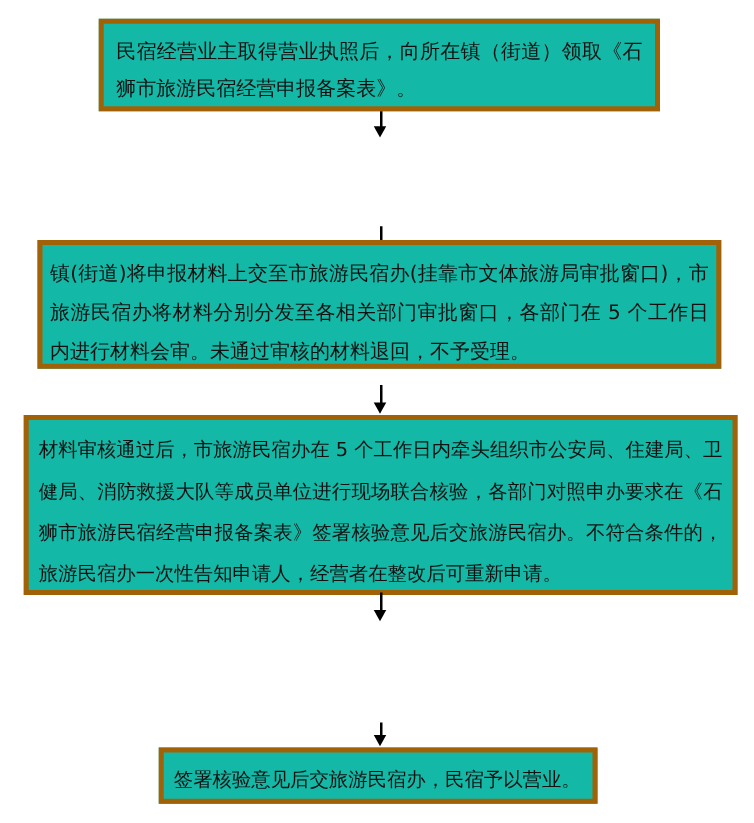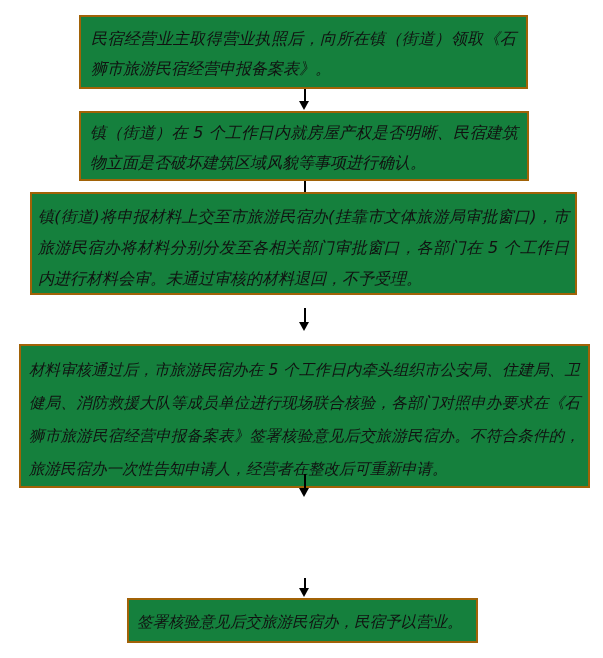--- a/index.html
+++ b/index.html
@@ -12,32 +12,31 @@
     width: 603px;
     height: 658px;
     background: #ffffff;
     font-family: "DejaVu Sans", sans-serif;
     color: #111111;
     overflow: hidden;
   }
   .flow-box {
     position: absolute;
     box-sizing: border-box;
-    border: 2px solid #a16207;
-    background: #15803d;
+    border: 4px solid #a16207;
+    background: #14b8a6;
     font-size: 16px;
     text-align: justify;
     text-justify: inter-ideograph;
     overflow: hidden;
-    font-style: italic;
   }
   .box-1 { left: 79px;  top: 15px;  width: 449px; height: 74px;  padding: 7px 10px;  line-height: 30px; }
   .box-2 { left: 79px;  top: 111px; width: 450px; height: 70px;  padding: 5px 9px;   line-height: 30px; }
   .box-3 { left: 30px;  top: 192px; width: 547px; height: 103px; padding: 7px 6px;   line-height: 31px; }
-  .box-4 { left: 19px;  top: 332px; width: 571px; height: 144px; padding: 8px 8px;   line-height: 33px; font-size: 15.5px; margin-top: 12px; }
+  .box-4 { left: 19px;  top: 332px; width: 571px; height: 144px; padding: 8px 8px;   line-height: 33px; font-size: 15.5px; }
   .box-5 { left: 18px;  top: 498px; width: 570px; height: 80px;  padding: 9px 10px;  line-height: 31px; font-size: 15.5px; }
   .box-6 { left: 127px; top: 598px; width: 351px; height: 45px;  padding: 9px 8px;   line-height: 26px; font-size: 15.5px; text-align: left; }
 
   .flow-arrow {
     position: absolute;
     left: 299px;
     width: 11px;
   }
   .arrow-1 { top: 89px;  height: 21px; }
   .arrow-2 { top: 181px; height: 23px; }
@@ -70,23 +69,20 @@
 
   <div class="flow-box box-1">
     <span>民宿经营业主取得营业执照后，向所在镇（街道）领取《石狮市旅游民宿经营申报备案表》。</span>
   </div>
 
   <div class="flow-arrow arrow-1">
     <div class="arrow-line"></div>
     <div class="arrow-head"></div>
   </div>
 
-  <div class="flow-box box-2">
-    <span>镇（街道）在 5 个工作日内就房屋产权是否明晰、民宿建筑物立面是否破坏建筑区域风貌等事项进行确认。</span>
-  </div>
 
   <div class="flow-arrow arrow-2">
     <div class="arrow-line"></div>
     <div class="arrow-head"></div>
   </div>
 
   <div class="flow-box box-3">
     <span>镇(街道)将申报材料上交至市旅游民宿办(挂靠市文体旅游局审批窗口)，市旅游民宿办将材料分别分发至各相关部门审批窗口，各部门在 5 个工作日内进行材料会审。未通过审核的材料退回，不予受理。</span>
   </div>
 

